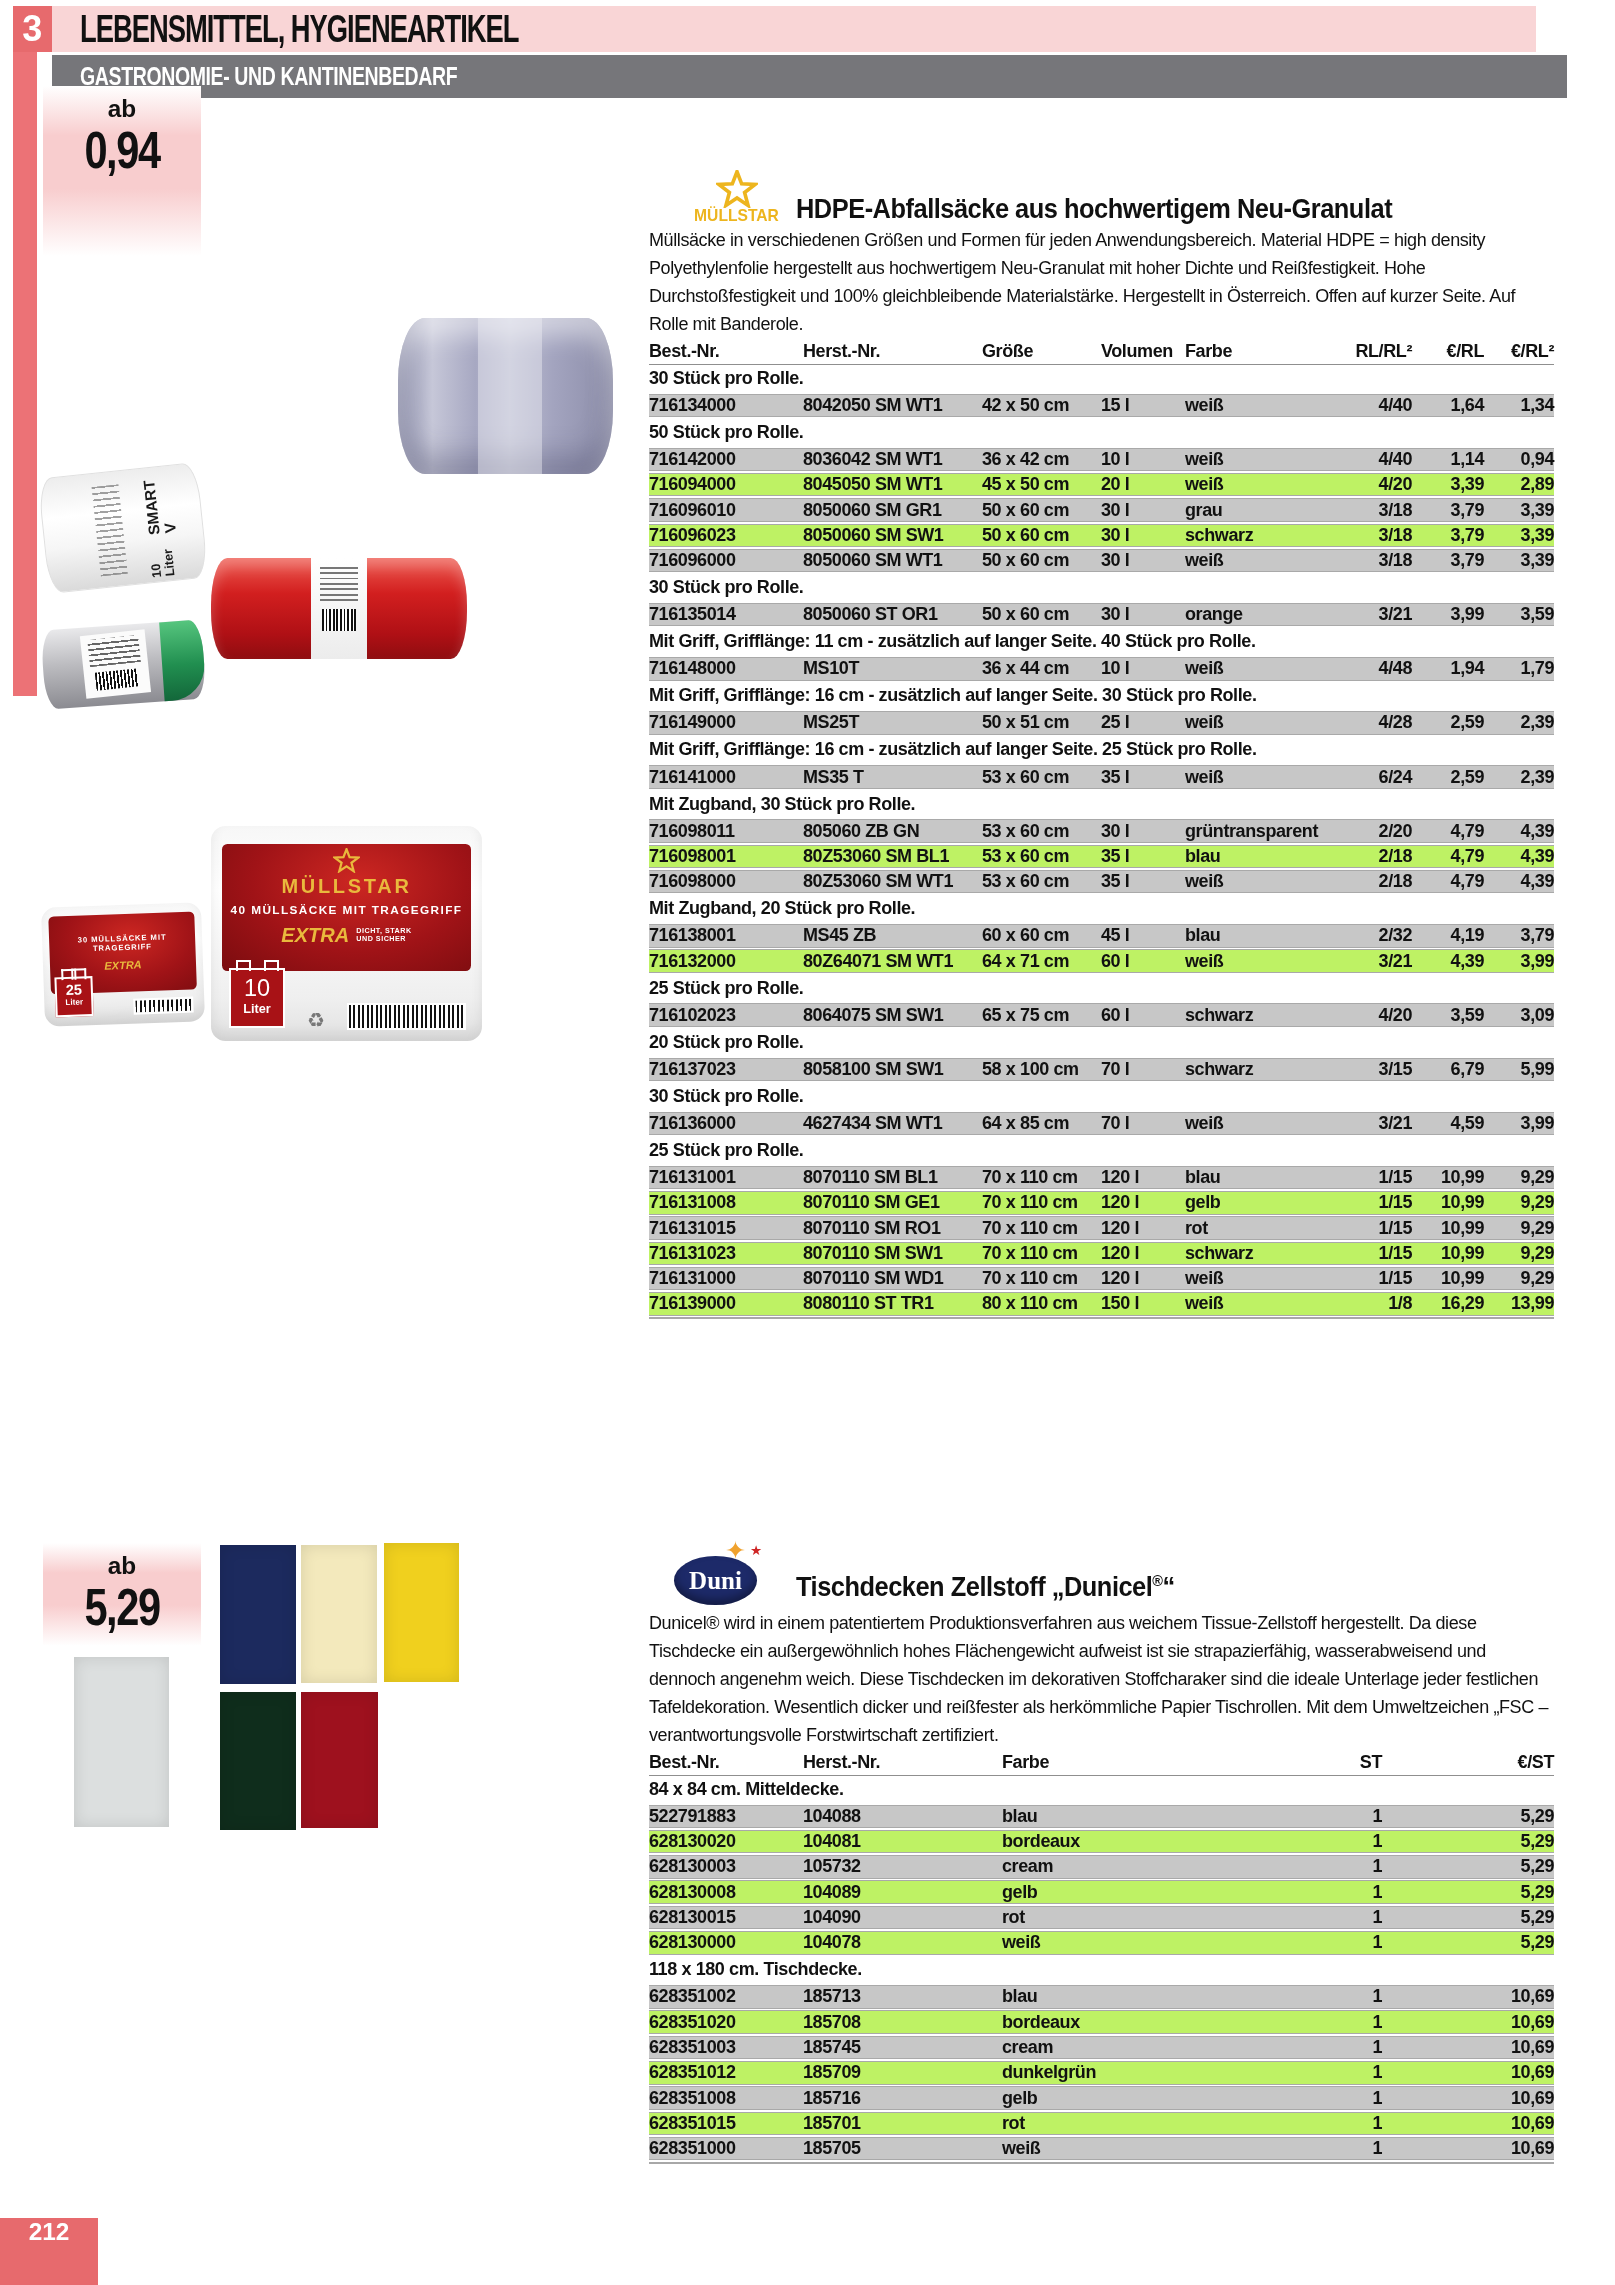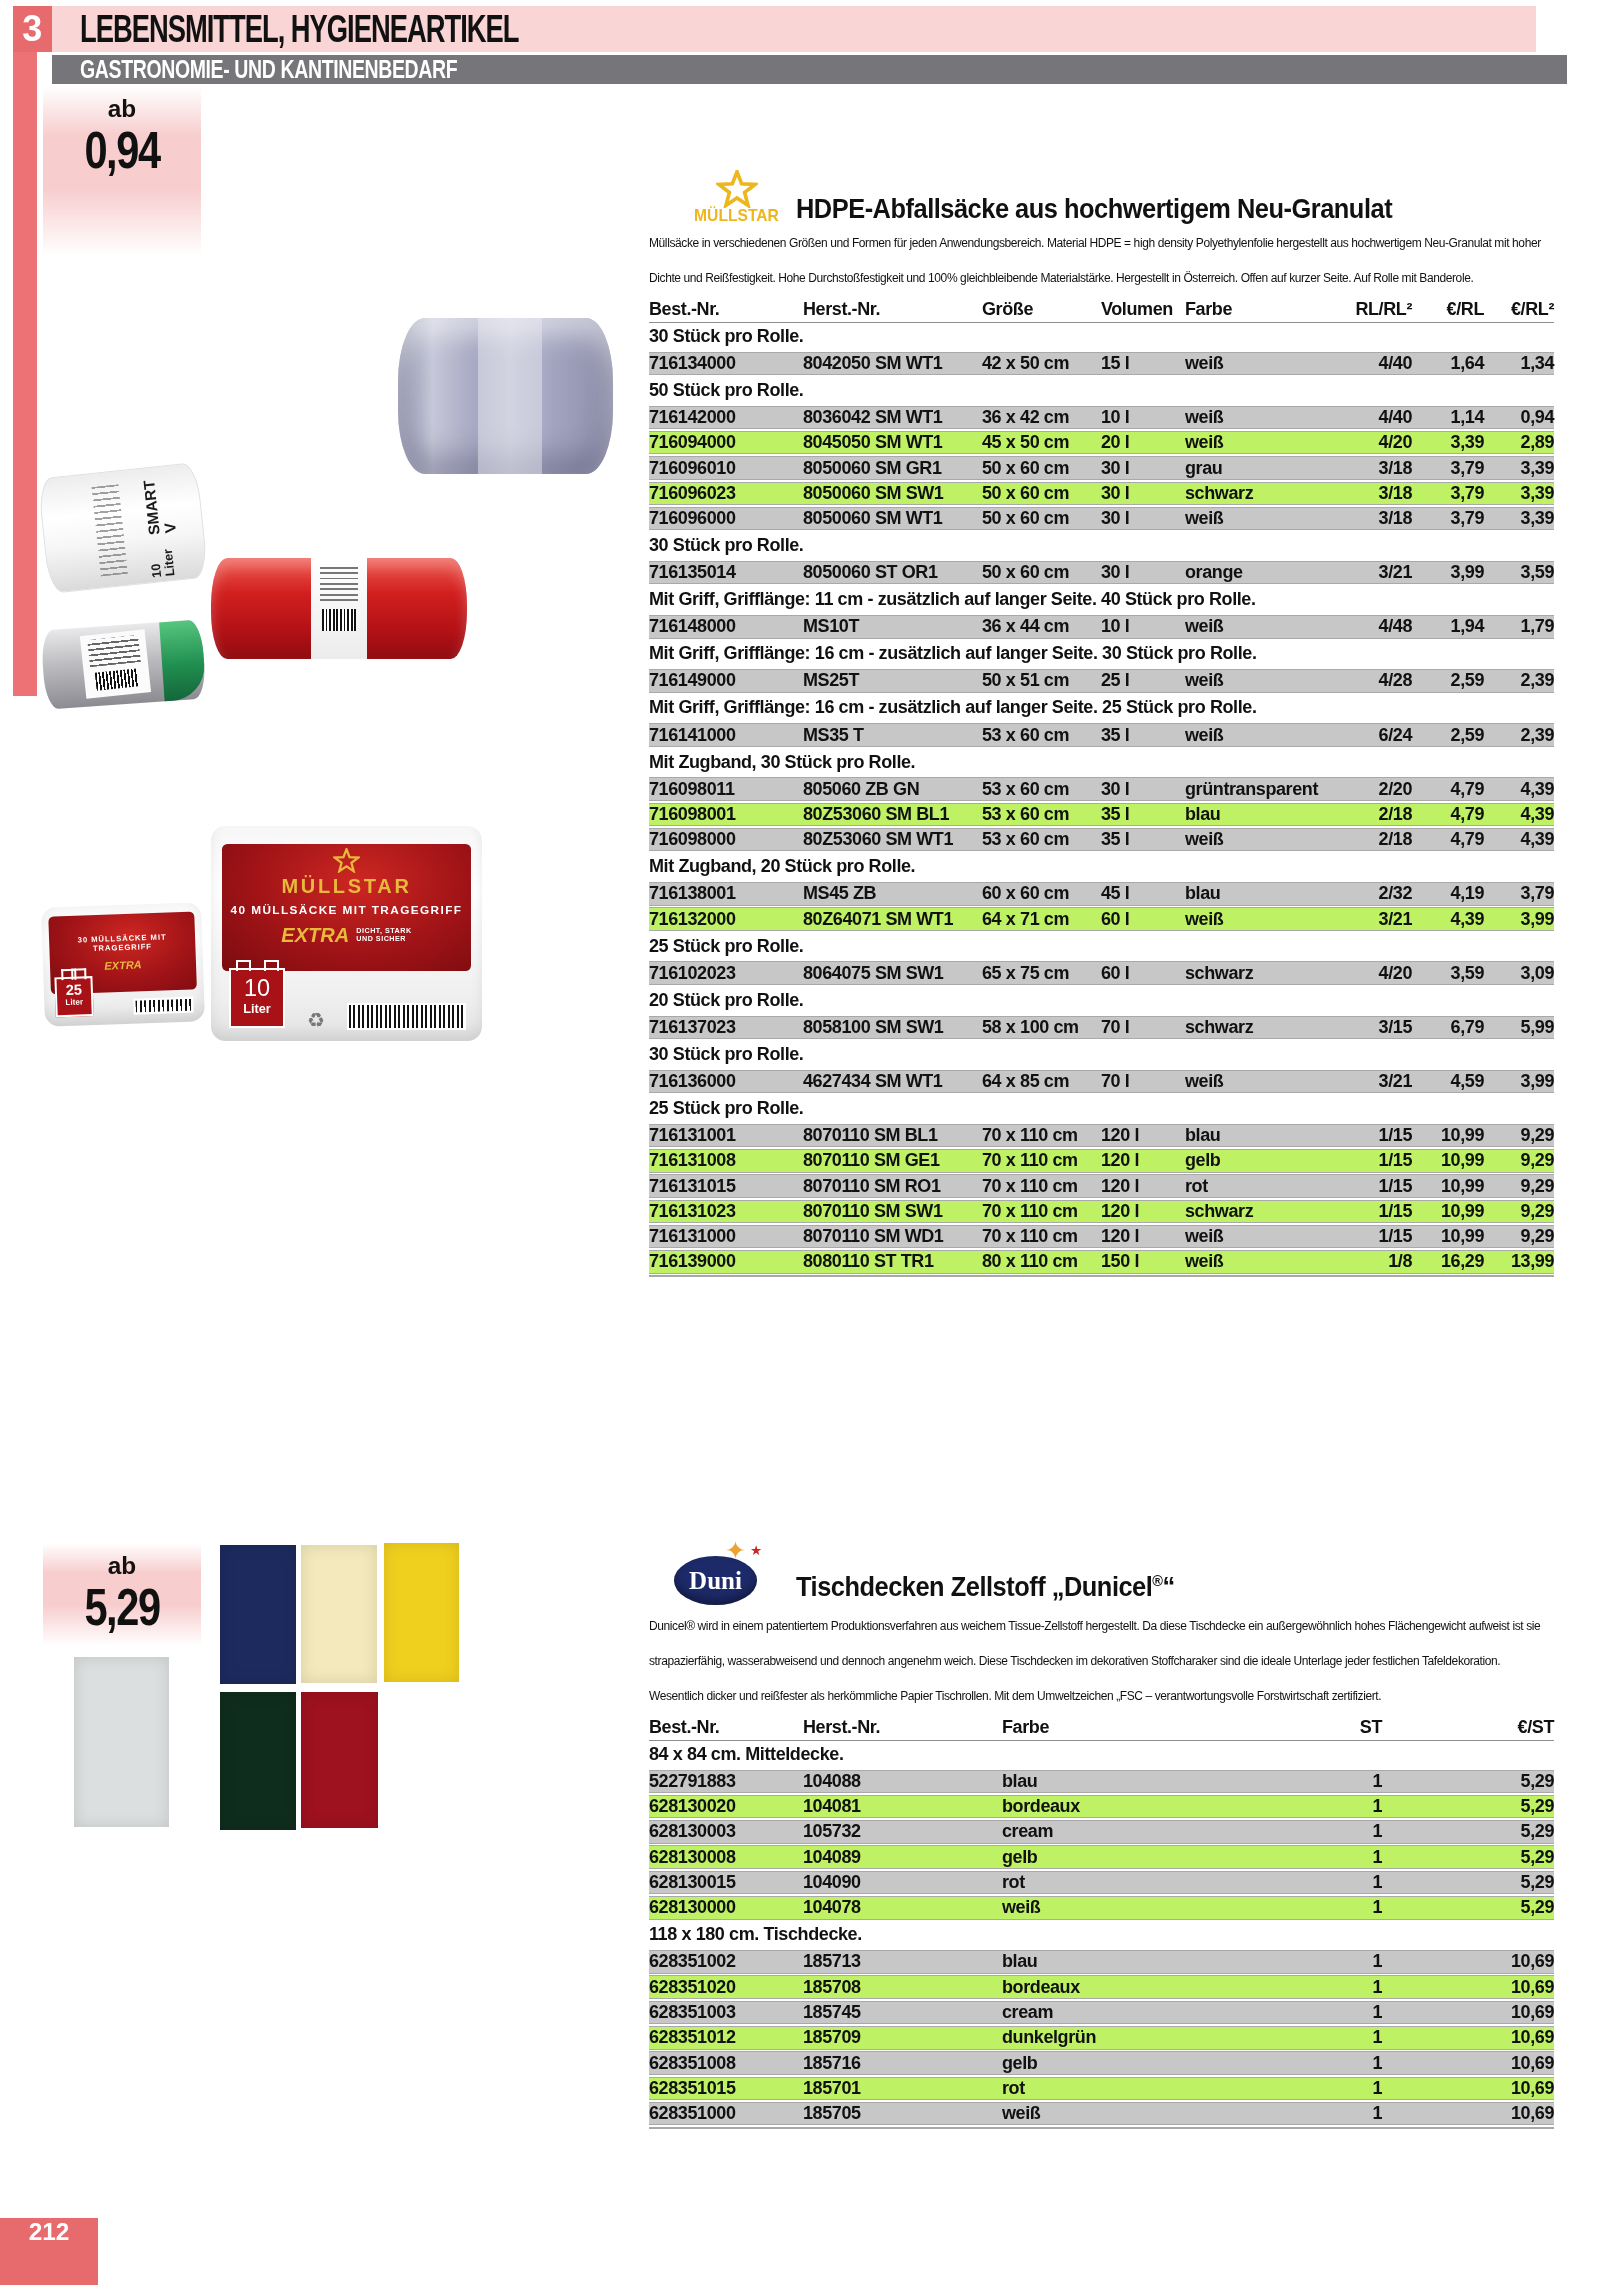--- a/index.html
+++ b/index.html
@@ -7,21 +7,21 @@
   body{font-family:"Liberation Sans",sans-serif;color:#111}
   .page{position:relative;width:1616px;height:2285px;background:#fff;overflow:hidden}
 
   
   .chapter-box{position:absolute;left:12.7px;top:6.3px;width:39px;height:46px;background:#e76a6d;
     display:flex;align-items:center;justify-content:center;color:#fff;font-weight:bold;font-size:36px}
   .band-pink{position:absolute;left:52px;top:6.3px;width:1484px;height:46px;background:#f9d5d6;
     display:flex;align-items:center}
   .band-pink .t{margin-left:28px;font-size:38px;font-weight:bold;letter-spacing:-1.4px;
     transform:scaleX(.72);transform-origin:left center;white-space:nowrap}
-  .band-gray{position:absolute;left:52px;top:55px;width:1515px;height:29px;background:#76767a;
+  .band-gray{position:absolute;left:52px;top:55px;width:1515px;height:43px;background:#76767a;
     display:flex;align-items:center}
   .band-gray .t{margin-left:28px;color:#fff;font-size:26px;font-weight:bold;letter-spacing:-0.5px;
     transform:scaleX(.75);transform-origin:left center;white-space:nowrap}
   .red-strip{position:absolute;left:12.7px;top:52px;width:24.4px;height:644px;background:#ec7276}
   .page-num{position:absolute;left:0;top:2218px;width:98px;height:67px;background:#e76a6d;
     display:flex;align-items:flex-start;justify-content:center;color:#fff;font-weight:bold;font-size:24.4px}
 
   
   .badge{position:absolute;text-align:center;
     background:linear-gradient(180deg,#ffffff 0%,#f8cdce 28%,#f8cdce 58%,#ffffff 96%)}
@@ -123,21 +123,21 @@
     transform:scaleX(.94);transform-origin:left center;white-space:nowrap}
   .sec1 .s-title{top:20px}
   .sec2 .s-title{top:34px}
   .s-title sup{font-size:15.4px}
   .duni{position:absolute;left:25px;top:0;width:100px;height:71px}
   .duni .oval{position:absolute;left:0;top:18px;width:83px;height:49px;background:#1d2a69;border-radius:50%;
     display:flex;align-items:center;justify-content:center;box-shadow:inset 0 -5.4px 9px rgba(0,0,0,.35)}
   .duni .dt{color:#fff;font-family:"Liberation Serif",serif;font-weight:bold;font-size:25px}
   .duni .sp1{position:absolute;left:51px;top:-1.8px;color:#f0a22e;font-size:25px}
   .duni .sp2{position:absolute;left:76px;top:3.6px;color:#cf2626;font-size:13.6px}
-  .s-desc{font-size:12px;line-height:35px;letter-spacing:-0.4px;width:905px}
+  .s-desc{font-size:18px;line-height:28px;letter-spacing:-0.4px;width:905px}
 
   
   .ptable{width:905px;margin-top:1.8px;border-bottom:2.7px double #a8a8a8}
   .trow{display:grid;align-items:center}
   .t1 .trow{grid-template-columns:154px 179px 119px 84px 1fr 81px 72px 70px}
   .t2 .trow{grid-template-columns:154px 199px 1fr 72px 172px}
   .tcell{font-weight:bold;font-size:18px;letter-spacing:-0.4px;white-space:nowrap}
   .t1 .tcell:nth-child(n+6){text-align:right}
   .t2 .tcell:nth-child(n+4){text-align:right}
   .thead{height:25px;border-bottom:1.8px solid #8f8f8f}

